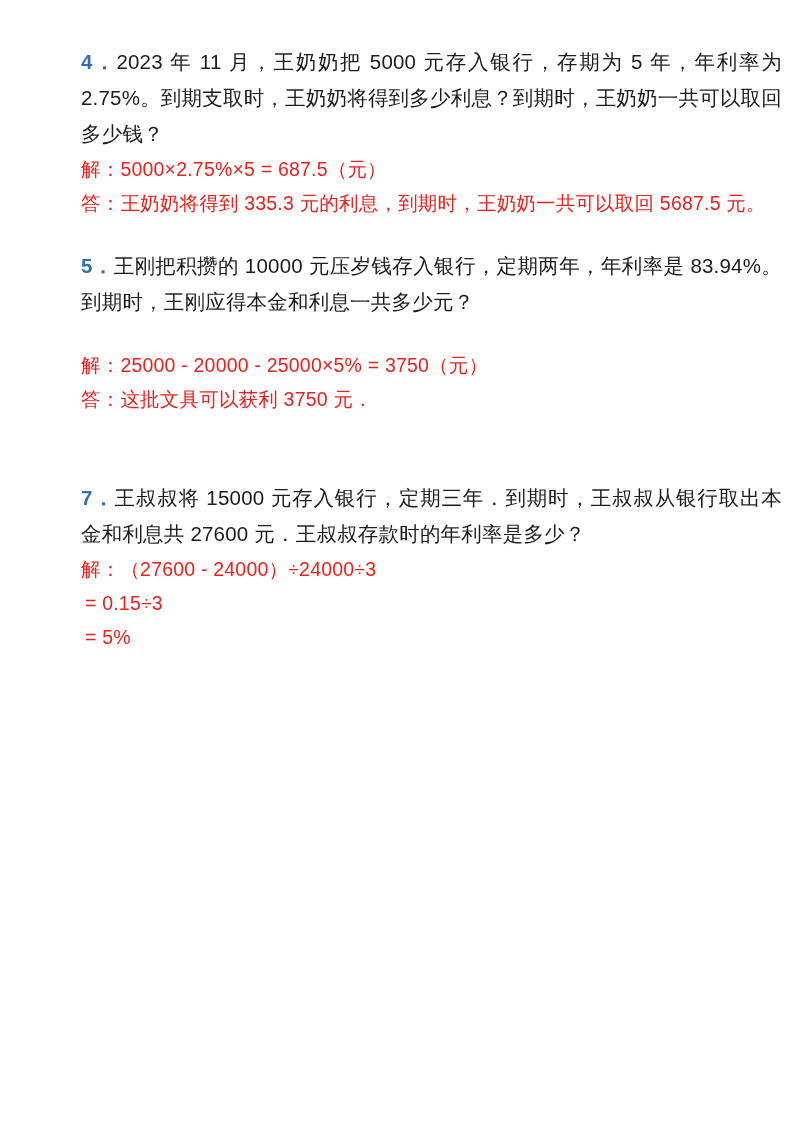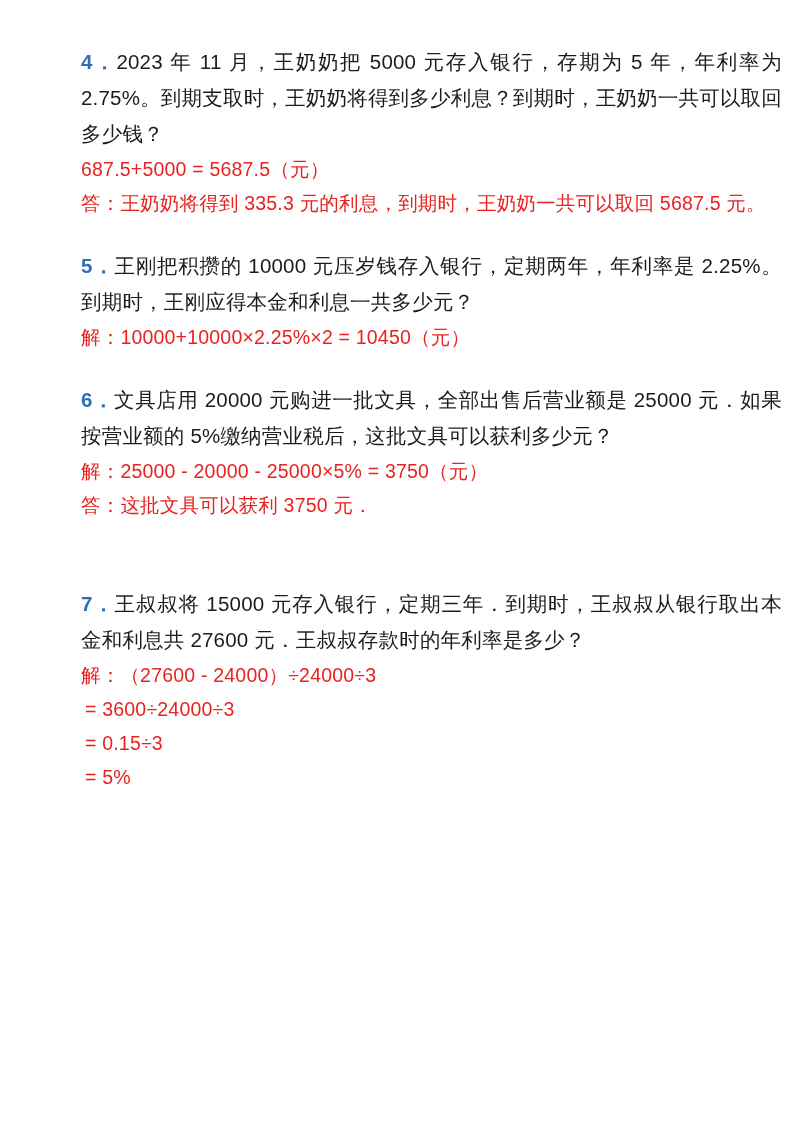--- a/index.html
+++ b/index.html
@@ -50,48 +50,43 @@
 </style>
 </head>
 <body>
 
 <div class="page">
 
   <div class="problem">
     <div class="q-line">
       <span class="q-num">4．</span><span>2023 年 11 月，王奶奶把 5000 元存入银行，存期为 5 年，年利率为 2.75%。到期支取时，王奶奶将得到多少利息？到期时，王奶奶一共可以取回多少钱？</span>
     </div>
-    <div class="ans-line">687.5+5000 = 5687.5（元）</div>
+    <div class="ans-line">解：5000×2.75%×5 = 687.5（元）</div>
     <div class="ans-line">答：王奶奶将得到 335.3 元的利息，到期时，王奶奶一共可以取回 5687.5 元。</div>
   </div>
 
   <div class="spacer-md"></div>
 
   <div class="problem">
     <div class="q-line">
-      <span class="q-num">5．</span><span>王刚把积攒的 10000 元压岁钱存入银行，定期两年，年利率是 2.25%。到期时，王刚应得本金和利息一共多少元？</span>
+      <span class="q-num">5．</span><span>王刚把积攒的 10000 元压岁钱存入银行，定期两年，年利率是 83.94%。到期时，王刚应得本金和利息一共多少元？</span>
     </div>
-    <div class="ans-line">解：10000+10000×2.25%×2 = 10450（元）</div>
   </div>
 
   <div class="spacer-md"></div>
 
   <div class="problem">
-    <div class="q-line">
-      <span class="q-num">6．</span><span>文具店用 20000 元购进一批文具，全部出售后营业额是 25000 元．如果按营业额的 5%缴纳营业税后，这批文具可以获利多少元？</span>
-    </div>
     <div class="ans-line">解：25000 - 20000 - 25000×5% = 3750（元）</div>
     <div class="ans-line">答：这批文具可以获利 3750 元．</div>
   </div>
 
   <div class="spacer-xl"></div>
 
   <div class="problem">
     <div class="q-line">
       <span class="q-num">7．</span><span>王叔叔将 15000 元存入银行，定期三年．到期时，王叔叔从银行取出本金和利息共 27600 元．王叔叔存款时的年利率是多少？</span>
     </div>
     <div class="ans-line">解：（27600 - 24000）÷24000÷3</div>
-    <div class="ans-line indent"> = 3600÷24000÷3</div>
     <div class="ans-line indent"> = 0.15÷3</div>
     <div class="ans-line indent"> = 5%</div>
   </div>
 
 </div>
 
 </body></html>

